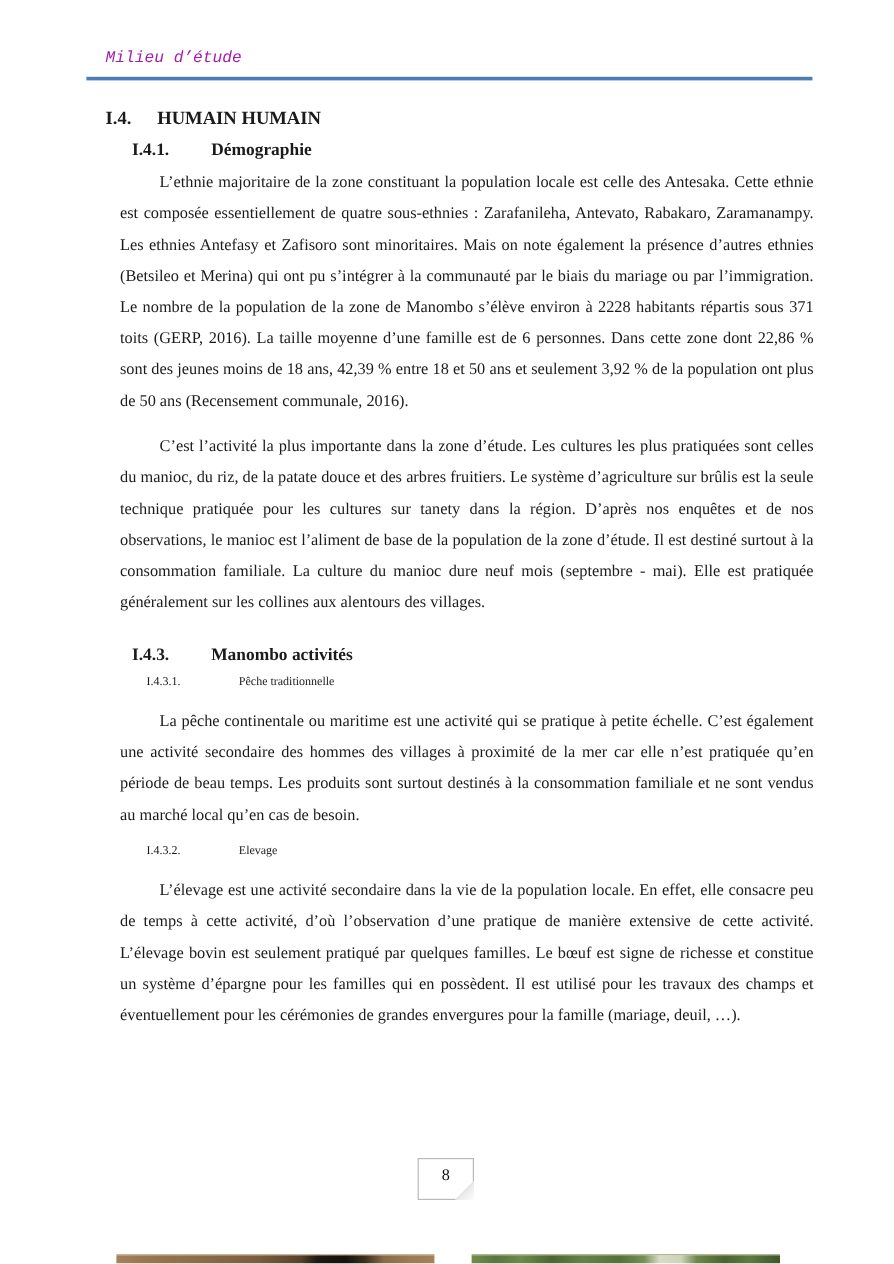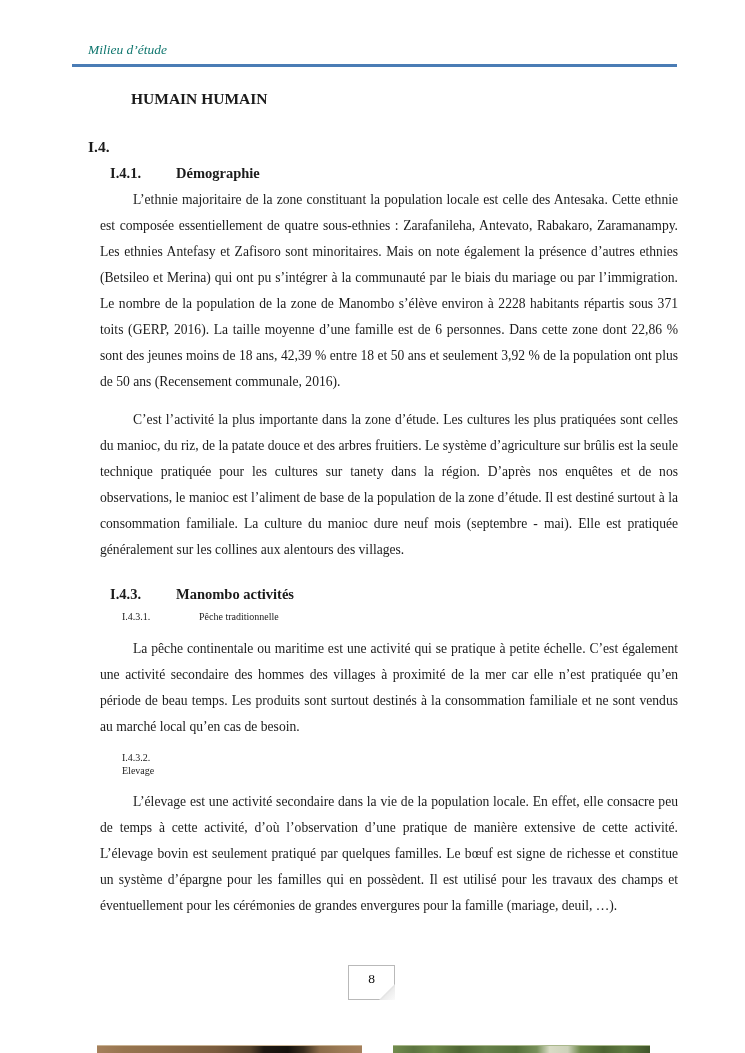--- a/index.html
+++ b/index.html
@@ -13,21 +13,22 @@
     color: #1b1b1b;
   }
 
   
   .header-title {
     position: absolute;
     left: 88px;
     top: 42px;
     font-style: italic;
     font-size: 13.5px;
-    color: #0f766e;
+    color: #a21caf;
+    font-family: Liberation Mono, monospace;
   }
   .header-rule {
     position: absolute;
     left: 72px;
     top: 64px;
     width: 605px;
     height: 3px;
     background: #4a7cb5;
   }
 
@@ -39,30 +40,30 @@
     width: 602px;
   }
   .h {
     display: flex;
     font-weight: bold;
     line-height: 1.25;
     margin: 0;
   }
   .h .num { flex: 0 0 auto; }
   .lvl1 { font-size: 15.5px; margin-top: 3px; }
-  .lvl1 .num { width: 43px; margin-top: 48px; }
+  .lvl1 .num { width: 43px; }
   .lvl2 { font-size: 14.5px; margin-left: 22px; }
   .lvl2 .num { width: 66px; }
   .h2-demographie { margin-top: 8px; }
   .h2-agricoles   { margin-top: 9px; }
   .h2-autres      { margin-top: 22px; }
   .lvl3 { font-size: 10px; font-weight: normal; margin-left: 34px; }
   .lvl3 .num { width: 77px; }
   .h3-peche   { margin-top: 8px; }
-  .h3-elevage { margin-top: 9px; flex-direction: column; }
+  .h3-elevage { margin-top: 9px; }
 
   .para {
     font-size: 13.6px;
     line-height: 26px;
     text-align: justify;
     text-indent: 33px;
     margin: 12px;
   }
   .p1 { margin-top: 4px; }
   .p2 { margin-top: 4px; }

